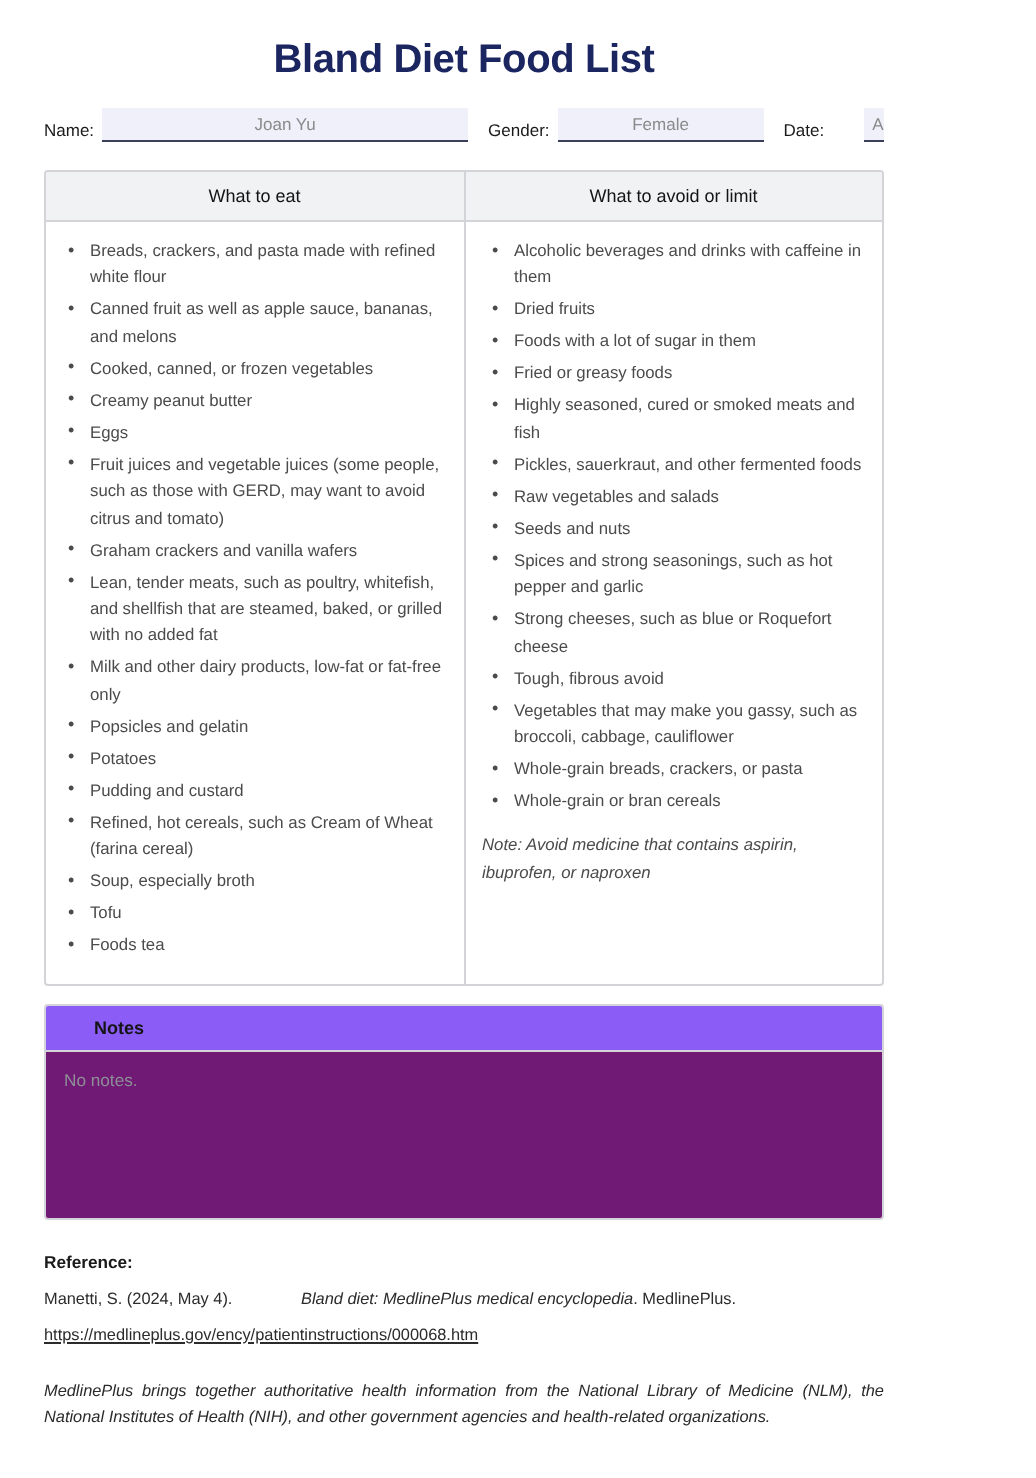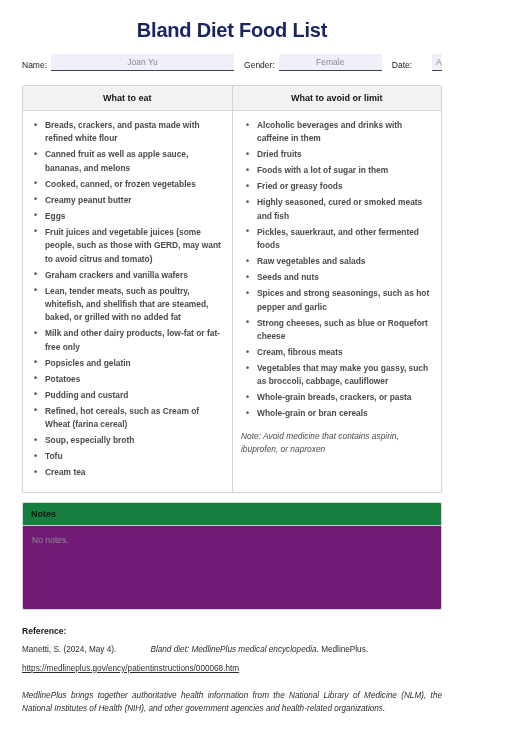--- a/index.html
+++ b/index.html
@@ -73,21 +73,21 @@
   }
   .table-head {
     display: flex;
     background: #f1f2f4;
     border-bottom: 1px solid #d4d4d8;
   }
   .table-head > div {
     flex: 1 1 50%;
     text-align: center;
     font-size: 9px;
-    font-weight: bold;
+    font-weight: normal;
     color: #141414;
     padding: 7px 4px 7px;
   }
   .th-divider { border-left: 1px solid #d4d4d8; }
   .table-body {
     display: flex;
     align-items: stretch;
     min-height: 372px;
   }
   .col {
@@ -101,21 +101,20 @@
     padding: 0 0 0 14px;
     list-style: none;
   }
   ul.food-list li {
     position: relative;
     font-size: 8.4px;
     line-height: 13.4px;
     color: #4b4b4b;
     margin-bottom: 2.6px;
     padding-left: 2px;
-    font-weight: bold;
   }
   ul.food-list li::before {
     content: "•";
     position: absolute;
     left: -9px;
     top: -0.5px;
     color: #4b4b4b;
     font-size: 9px;
   }
   .avoid-note {
@@ -127,26 +126,26 @@
   }
 
   
   .notes-panel {
     margin-top: 9px;
     border: 1px solid #d4d4d8;
     border-radius: 2px;
     overflow: hidden;
   }
   .notes-head {
-    background: #15803d;
+    background: #8b5cf6;
     border-bottom: 1px solid #d4d4d8;
     font-size: 9px;
     font-weight: bold;
     color: #141414;
-    padding: 6px 8px 6px 8px;
+    padding: 6px 8px 6px 24px;
   }
   .notes-body {
     background: #701a75;
     height: 83px;
     font-size: 8.6px;
     color: #8e8e97;
     padding: 8px 9px;
     box-sizing: border-box;
     line-height: 12px;
   }
@@ -215,36 +214,36 @@
           <li>Fruit juices and vegetable juices (some people, such as those with GERD, may want to avoid citrus and tomato)</li>
           <li>Graham crackers and vanilla wafers</li>
           <li>Lean, tender meats, such as poultry, whitefish, and shellfish that are steamed, baked, or grilled with no added fat</li>
           <li>Milk and other dairy products, low-fat or fat-free only</li>
           <li>Popsicles and gelatin</li>
           <li>Potatoes</li>
           <li>Pudding and custard</li>
           <li>Refined, hot cereals, such as Cream of Wheat (farina cereal)</li>
           <li>Soup, especially broth</li>
           <li>Tofu</li>
-          <li>Cream tea</li>
+          <li>Foods tea</li>
         </ul>
       </div>
       <div class="col right">
         <ul class="food-list">
           <li>Alcoholic beverages and drinks with caffeine in them</li>
           <li>Dried fruits</li>
           <li>Foods with a lot of sugar in them</li>
           <li>Fried or greasy foods</li>
           <li>Highly seasoned, cured or smoked meats and fish</li>
           <li>Pickles, sauerkraut, and other fermented foods</li>
           <li>Raw vegetables and salads</li>
           <li>Seeds and nuts</li>
           <li>Spices and strong seasonings, such as hot pepper and garlic</li>
           <li>Strong cheeses, such as blue or Roquefort cheese</li>
-          <li>Cream, fibrous meats</li>
+          <li>Tough, fibrous avoid</li>
           <li>Vegetables that may make you gassy, such as broccoli, cabbage, cauliflower</li>
           <li>Whole-grain breads, crackers, or pasta</li>
           <li>Whole-grain or bran cereals</li>
         </ul>
         <p class="avoid-note">Note: Avoid medicine that contains aspirin, ibuprofen, or naproxen</p>
       </div>
     </div>
   </div>
 
   <div class="notes-panel">

